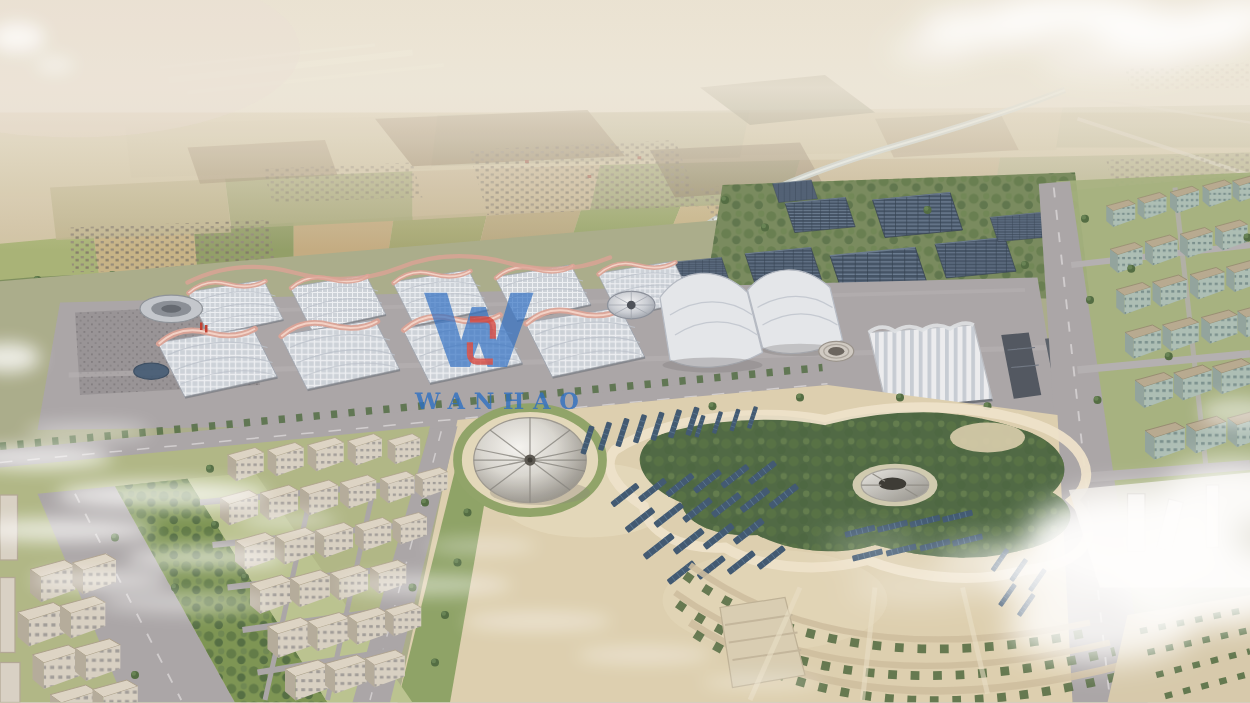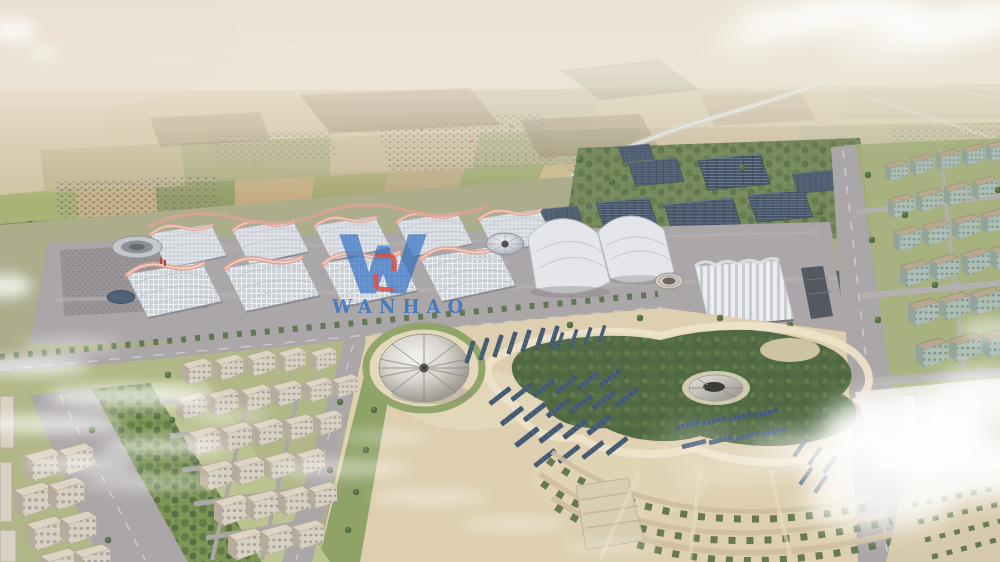--- a/index.html
+++ b/index.html
@@ -15,21 +15,21 @@
 .ridge{stroke:var(--hall_ridge_pink);fill:none;stroke-linecap:round;}
 .sb{fill:var(--solar_panel_blue);}
 .overlay{position:absolute;left:0;top:0;width:1000px;height:562px;pointer-events:none;}
 .wm-cn{position:absolute;left:472px;top:254px;font-family:"DejaVu Serif",serif;font-weight:bold;font-size:16px;
   color:var(--watermark_red);letter-spacing:12px;border-bottom:3px solid var(--watermark_red);
   padding:0 0 3px 2px;opacity:.93;white-space:nowrap;}
 .wm-url{position:absolute;left:446px;top:287px;font-family:"DejaVu Serif",serif;font-weight:bold;font-size:22px;
   color:var(--watermark_red);letter-spacing:1px;opacity:.92;white-space:nowrap;}
 .logo{position:absolute;left:336px;top:230px;width:160px;opacity:.8;}
 .logo svg{display:block;}
-.logo-word{margin-top:1px;margin-left:-4px;font-family:"DejaVu Serif",serif;font-weight:bold;font-size:18px;
+.logo-word{margin-top:16px;margin-left:-4px;font-family:"DejaVu Serif",serif;font-weight:bold;font-size:18px;
   color:var(--logo_blue);letter-spacing:7px;white-space:nowrap;}
 </style>
 </head>
 <body>
 
 <div class="stage">
 <svg class="scene" width="1000" height="562" viewBox="0 0 1000 562" xmlns="http://www.w3.org/2000/svg" xmlns:xlink="http://www.w3.org/1999/xlink">
 <defs>
   <linearGradient id="grad-haze" x1="0" y1="0" x2="0" y2="1">
     <stop offset="0" stop-color="#f0ead9" stop-opacity=".55"></stop>

